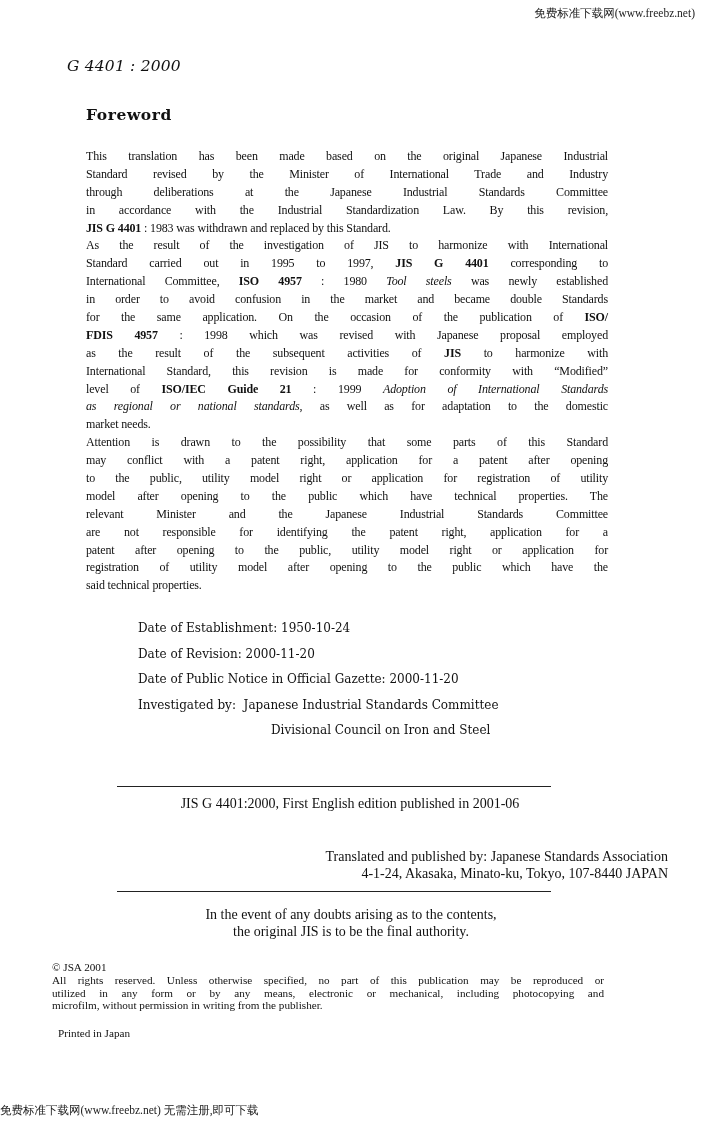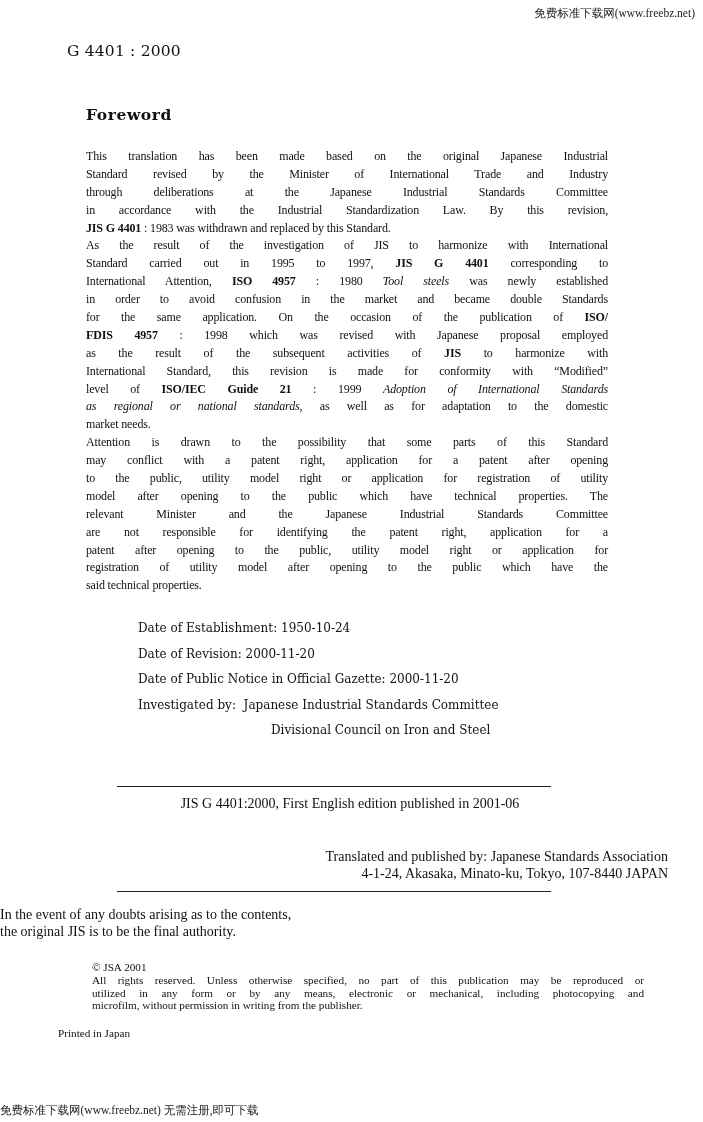--- a/index.html
+++ b/index.html
@@ -2,42 +2,42 @@
 <html><head>
 <meta charset="utf-8">
 <style>
   html, body { margin: 0; padding: 0; background: #ffffff; }
   body { width: 703px; height: 1122px; position: relative; overflow: hidden; color: #111; }
   .abs { position: absolute; }
 
   .watermark-top { top: 6px; right: 8px; font-size: 11.5px; color: #222; font-family: "Liberation Serif", serif; white-space: nowrap; }
   .watermark-bottom { top: 1103px; left: 0; width: 703px; font-size: 11.5px; color: #222; font-family: "Liberation Serif", serif; white-space: nowrap; }
 
-  .doc-id { top: 42px; left: 67px; font-size: 15.5px; font-family: "DejaVu Serif", serif; letter-spacing: 0.2px; }
+  .doc-id { top: 57px; left: 67px; font-size: 15.5px; font-family: "DejaVu Serif", serif; letter-spacing: 0.2px; font-style: italic; }
   .heading { top: 105px; left: 86px; font-size: 15.5px; font-weight: bold; font-family: "DejaVu Serif", serif; letter-spacing: 0.6px; }
 
   .body-text { top: 148px; left: 86px; width: 522px; font-family: Liberation Serif, serif; font-size: 12px; line-height: 17.9px; letter-spacing: -0.15px; }
   .body-text .line { display: block; text-align: justify; text-align-last: justify; white-space: nowrap; height: 17.9px; }
   .body-text .line.last { text-align-last: left; }
   .body-text b { font-weight: bold; margin-top: 12px; }
   .body-text i { font-style: italic; }
 
   .dates { top: 621px; left: 138px; font-family: "DejaVu Serif", serif; font-size: 12px; }
   .dates .row { height: 25.6px; white-space: nowrap; }
   .dates .indent { padding-left: 133px; }
 
   .rule { left: 117px; width: 434px; height: 0; border-top: 1.3px solid #222; }
   .rule.r1 { top: 786px; }
   .rule.r2 { top: 891px; }
 
   .edition { top: 796px; left: 16px; width: 668px; text-align: center; font-family: "Liberation Serif", serif; font-size: 14px; }
   .publisher { top: 848px; left: 0; width: 668px; text-align: right; font-family: "Liberation Serif", serif; font-size: 14px; line-height: 17px; }
-  .doubts { top: 906px; left: 0; width: 686px; font-family: "Liberation Serif", serif; font-size: 14px; line-height: 17px; }
+  .doubts { top: 906px; left: 8px; width: 686px; text-align: center; font-family: "Liberation Serif", serif; font-size: 14px; line-height: 17px; }
 
-  .copyright { top: 961px; left: 52px; width: 552px; font-family: "Liberation Serif", serif; font-size: 11.2px; line-height: 12.8px; margin-left: 40px; }
+  .copyright { top: 961px; left: 52px; width: 552px; font-family: "Liberation Serif", serif; font-size: 11.2px; line-height: 12.8px; }
   .copyright .line { display: block; white-space: nowrap; text-align: justify; text-align-last: justify; }
   .copyright .line.last { text-align-last: left; }
   .printed { top: 1027px; left: 58px; font-family: "Liberation Serif", serif; font-size: 11.2px; }
 </style>
 </head>
 <body>
 
 <div class="abs watermark-top">免费标准下载网(www.freebz.net)</div>
 
 <div class="abs doc-id">G 4401 : 2000</div>
@@ -45,21 +45,21 @@
 <div class="abs heading">Foreword</div>
 
 <div class="abs body-text" id="foreword-body">
     <span class="line"><span>This translation has been made based on the original Japanese Industrial</span></span>
     <span class="line"><span>Standard revised by the Minister of International Trade and Industry</span></span>
     <span class="line"><span>through deliberations at the Japanese Industrial Standards Committee</span></span>
     <span class="line"><span>in accordance with the Industrial Standardization Law.  By this revision,</span></span>
     <span class="line last"><b>JIS G 4401</b><span> : 1983 was withdrawn and replaced by this Standard.</span></span>
     <span class="line"><span>As the result of the investigation of JIS to harmonize with International</span></span>
     <span class="line"><span>Standard carried out in 1995 to 1997, </span><b>JIS G 4401</b><span> corresponding to</span></span>
-    <span class="line"><span>International Attention, </span><b>ISO 4957</b><span> : 1980 </span><i>Tool steels</i><span> was newly established</span></span>
+    <span class="line"><span>International Committee, </span><b>ISO 4957</b><span> : 1980 </span><i>Tool steels</i><span> was newly established</span></span>
     <span class="line"><span>in order to avoid confusion in the market and became double Standards</span></span>
     <span class="line"><span>for the same application.  On the occasion of the publication of </span><b>ISO/</b></span>
     <span class="line"><b>FDIS 4957</b><span> : 1998 which was revised with Japanese proposal employed</span></span>
     <span class="line"><span>as the result of the subsequent activities of </span><b>JIS</b><span> to harmonize with</span></span>
     <span class="line"><span>International Standard, this revision is made for conformity with “Modified”</span></span>
     <span class="line"><span>level of </span><b>ISO/IEC Guide 21</b><span> : 1999 </span><i>Adoption of International Standards</i></span>
     <span class="line"><i>as regional or national standards</i><span>, as well as for adaptation to the domestic</span></span>
     <span class="line last"><span>market needs.</span></span>
     <span class="line"><span>Attention is drawn to the possibility that some parts of this Standard</span></span>
     <span class="line"><span>may conflict with a patent right, application for a patent after opening</span></span>

